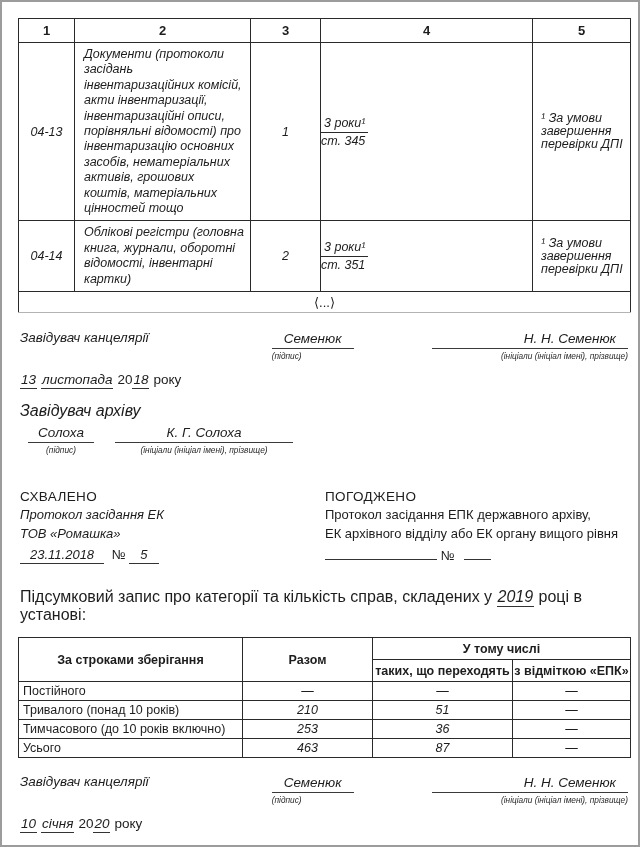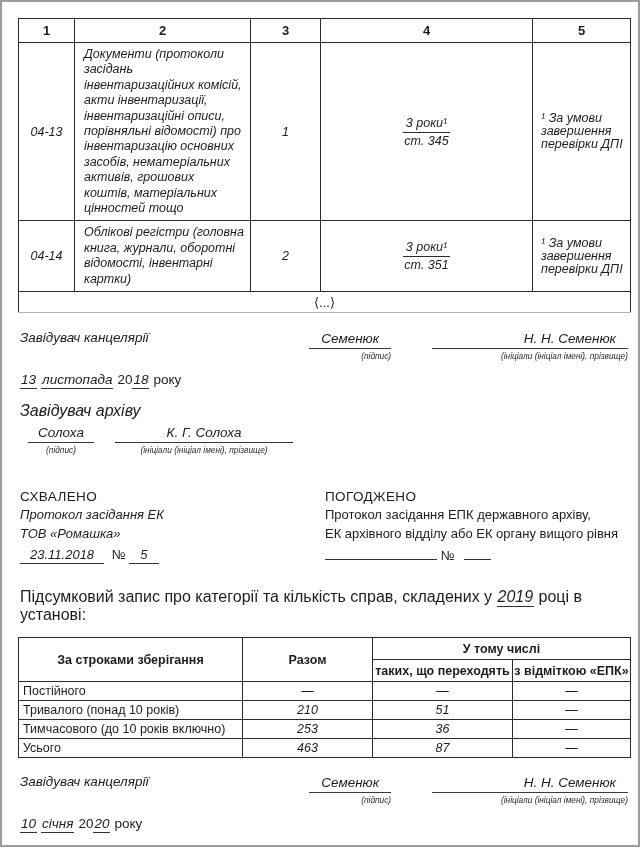--- a/index.html
+++ b/index.html
@@ -16,30 +16,30 @@
   
   table.t1 { border-collapse:collapse; width:612px; margin-top:8px; table-layout:fixed; }
   table.t1 td { border:1.4px solid #2a2a2a; vertical-align:middle; font-size:12.5px; }
   .t1 .hd td { font-weight:bold; text-align:center; height:24px; font-size:13px; }
   .t1 .body td { font-style:italic; }
   .t1 .r1 { height:127px; }
   .t1 .r2 { height:62px; }
   .t1 .c-idx { text-align:center; }
   .t1 .c-title { padding:4px 6px 4px 9px; line-height:15.4px; }
   .t1 .c-cnt { text-align:center; }
-  .t1 .c-term { text-align:center; line-height:16px; }
+  .t1 .c-term { text-align:left; line-height:16px; }
   .term-top { display:inline-block; border-bottom:1.1px solid #2a2a2a; padding:0 3px 1px; }
   .t1 .c-note { padding:4px 5px 4px 8px; line-height:13px; }
   .t1 .dots td { text-align:center; height:21px; font-size:13px; font-style:normal;
                  border-bottom:1px solid #b3b3b3; }
 
   
   .sig-row { display:flex; align-items:flex-start; margin:16px 0 0 2px; }
   .sig-role { width:253px; font-size:13.5px; font-style:italic; padding-top:1px; }
-  .sig-mid { width:120px; text-align:right; }
+  .sig-mid { width:120px; text-align:left; }
   .sig-name { width:228px; text-align:right; margin-left:10px; }
   .sline { display:inline-block; border-bottom:1.3px solid #3a3a3a; font-style:italic;
            font-size:13.5px; padding:0 12px 2px; white-space:nowrap; }
   .sig-name .sline { min-width:196px; }
   .sublabel { font-size:8.3px; font-style:italic; color:#2a2a2a; margin-top:2px; }
 
   .date-line { margin:11px 0 0 2px; font-size:13.5px; }
   .dt { font-style:italic; border-bottom:1.1px solid #333; padding:0 1px 1px; }
   .gap { margin-right:4px; }
 

